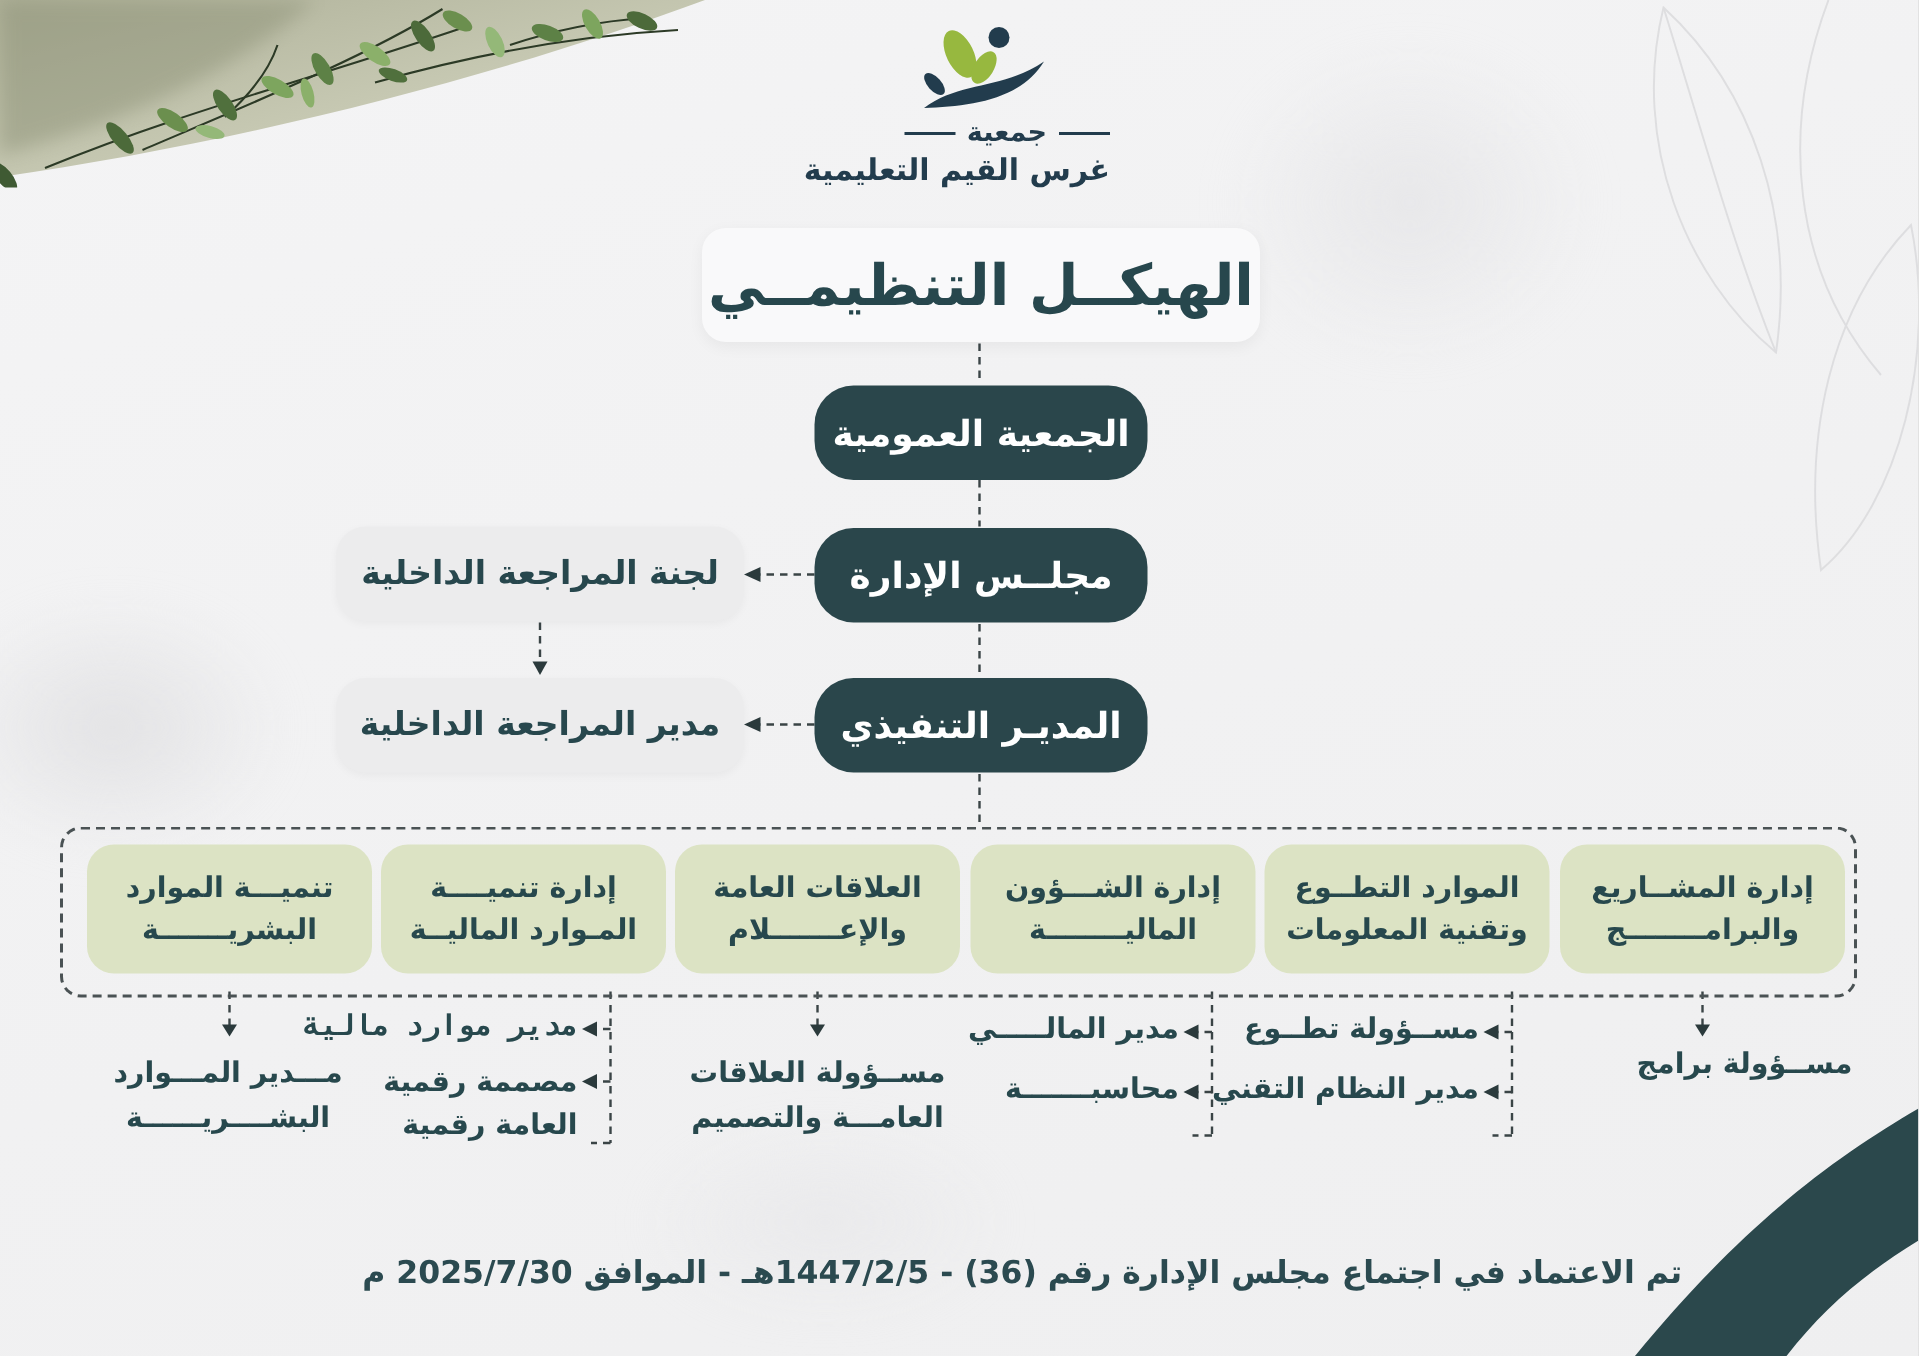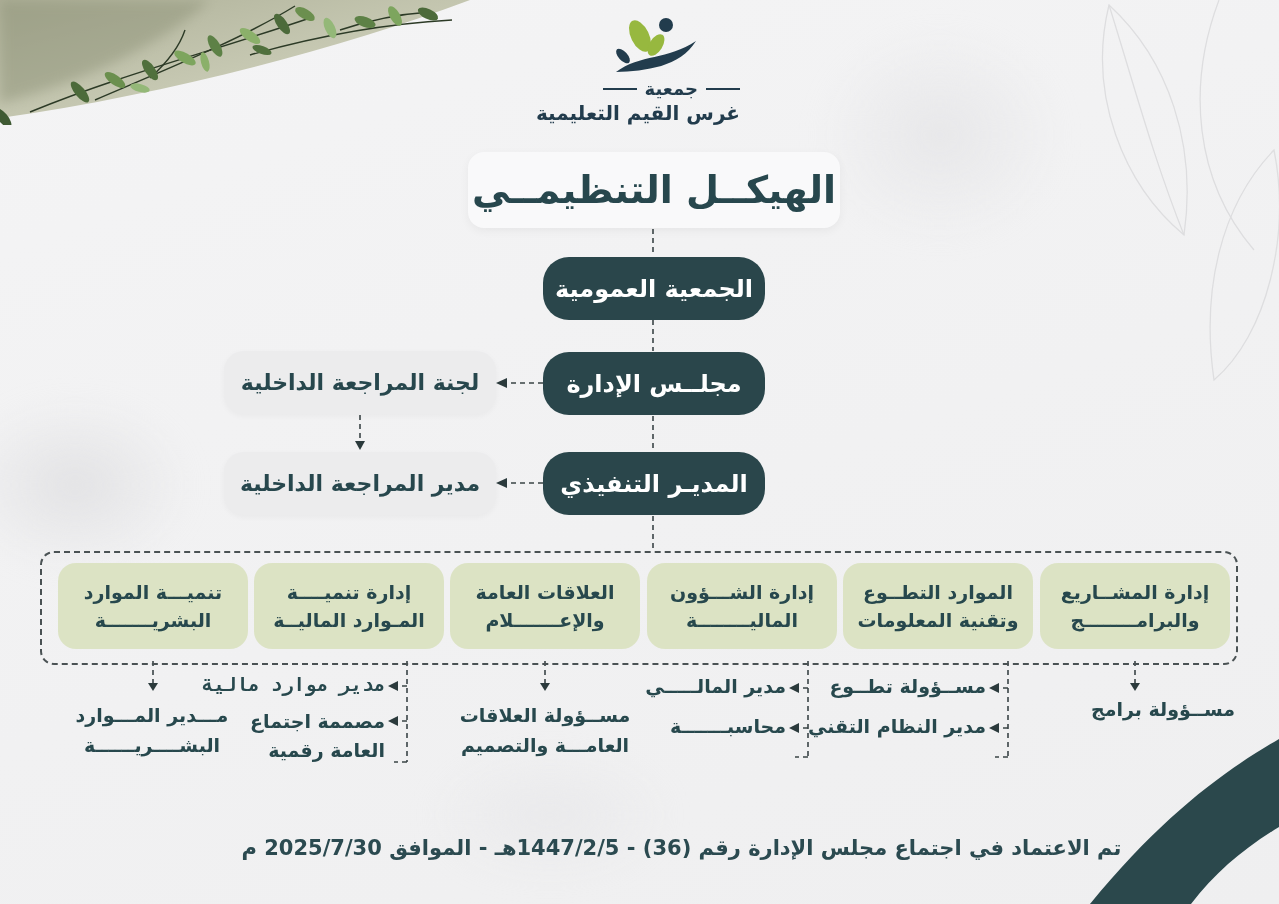--- a/index.html
+++ b/index.html
@@ -247,21 +247,21 @@
   <div class="sub" id="sub-volunteer">مســؤولة تطــوع</div>
   <div class="sub" id="sub-techsys">مدير النظام التقني</div>
   <div class="sub" id="sub-finmgr">مدير المالـــــي</div>
   <div class="sub" id="sub-accountant">محاسبـــــــة</div>
   <div class="sub" id="sub-pr">
     <span>مســؤولة العلاقات</span><br>
     <span>العامـــة والتصميم</span>
   </div>
   <div class="sub" id="sub-fundmgr">مدير موارد مالية</div>
   <div class="sub" id="sub-content">
-    <span>مصممة اجتماع</span><br>
+    <span>مصممة رقمية</span><br>
     <span>العامة رقمية</span>
   </div>
   <div class="sub" id="sub-hr">
     <span>مـــدير المـــوارد</span><br>
     <span>البشــــريــــــة</span>
   </div>
 
   <div class="footer-note">تم الاعتماد في اجتماع مجلس الإدارة رقم (36) - 1447/2/5هـ  - الموافق 2025/7/30 م</div>
 
 </div>

